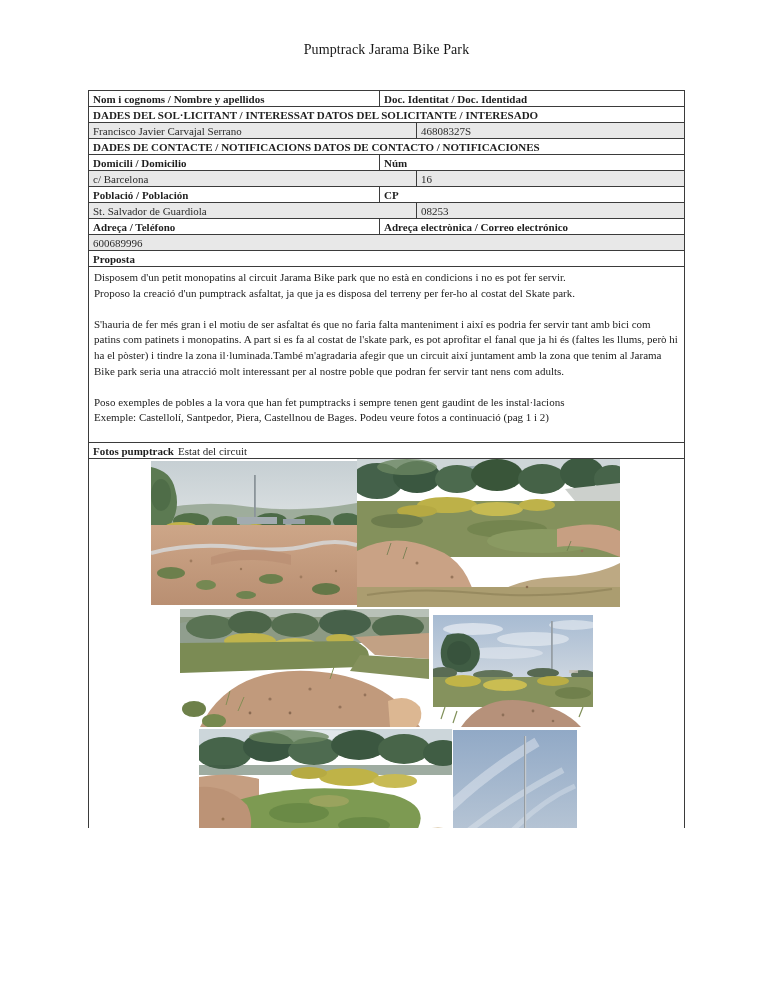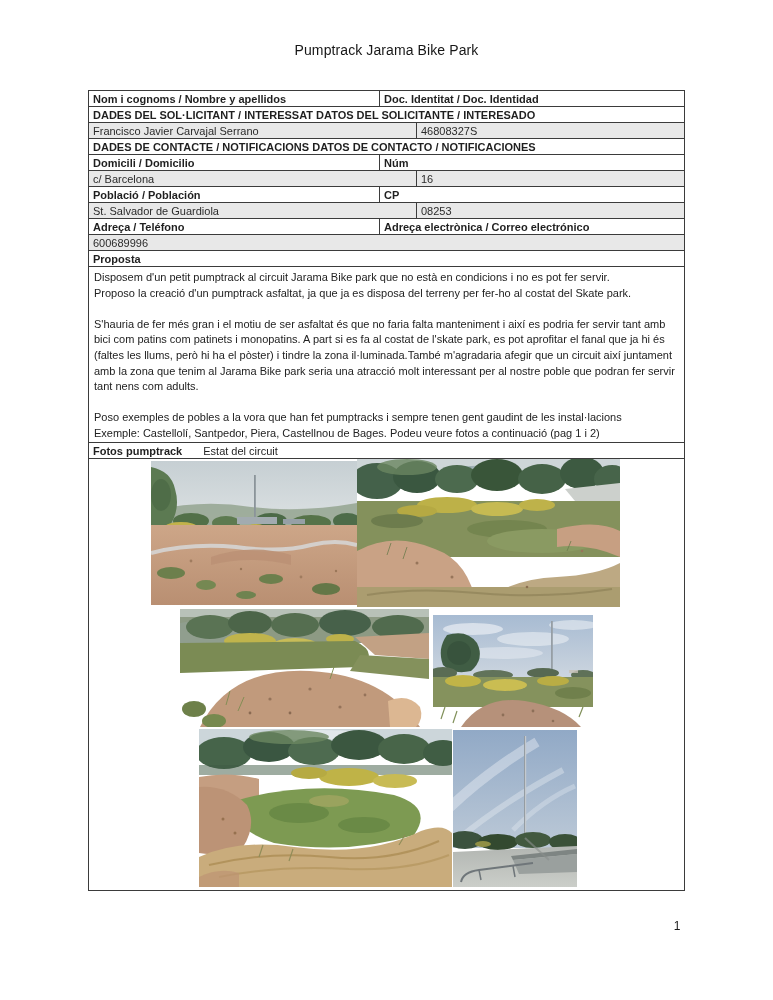--- a/index.html
+++ b/index.html
@@ -1,18 +1,18 @@
 <!DOCTYPE html>
 <html><head>
 <meta charset="utf-8">
 <style>
   html,body{margin:0;padding:0;background:#ffffff;}
   .page{
-    position:relative;width:773px;height:1000px;background:#ffffff;
-    font-family:Liberation Sans, sans-serif;color:#1f1f1f;overflow:hidden;margin:0 auto;
+    position:relative;width:773px;height:828px;background:#ffffff;
+    font-family:Liberation Serif, serif;color:#1f1f1f;overflow:hidden;margin:0 auto;
   }
   .doc-title{
     position:absolute;top:42px;left:0;right:0;text-align:center;
     font-size:14px;font-weight:500;color:#171717;letter-spacing:.1px;
   }
   .doc-table{
     position:absolute;top:90px;left:88px;width:597px;
     border:1px solid #3b3b3b;box-sizing:border-box;background:#fff;
   }
   .t-row{
@@ -23,21 +23,21 @@
   .t-row.values{background:#e8e8e8;font-weight:normal;color:#2b2b2b;gap:37px;}
   .t-row.section{padding-left:4px;}
   .cell-l{width:290px;height:100%;display:flex;align-items:center;padding-left:4px;box-sizing:border-box;}
   .cell-r{flex:1;height:100%;display:flex;align-items:center;padding-left:4px;box-sizing:border-box;border-left:1px solid #3b3b3b;}
   .proposal-block{
     height:176px;box-sizing:border-box;border-bottom:1px solid #3b3b3b;
     padding:3px 5px;font-size:11px;line-height:15.6px;color:#222;overflow:hidden;
   }
   .proposal-block .line{white-space:normal;}
   .spacer{height:15.6px;}
-  .fotos-row{padding-left:4px;gap:17px;}
+  .fotos-row{padding-left:4px;}
   .fotos-row .b{font-weight:bold;}
   .fotos-row .r{font-weight:normal;margin-left:4px;}
   .photos-block{position:relative;height:431px;box-sizing:border-box;background:#ffffff;}
   .photo{position:absolute;overflow:hidden;}
   .photo svg{display:block;width:100%;height:100%;}
   .page-number{
     position:absolute;top:919px;left:665px;width:24px;text-align:center;
     font-size:12px;color:#1a1a1a;
   }
 </style>
@@ -91,21 +91,21 @@
     </div>
     <div class="t-row values">
       <div class="cell-l">600689996</div>
     </div>
 
     <div class="t-row section">
       <span>Proposta</span>
     </div>
 
     <div class="proposal-block">
-      <div class="line">Disposem d'un petit pumptrack al circuit Jarama Bike park que no està en condicions i no es pot fer servir.</div>
+      <div class="line">Disposem d'un petit monopatins al circuit Jarama Bike park que no està en condicions i no es pot fer servir.</div>
       <div class="line">Proposo la creació d'un pumptrack asfaltat, ja que ja es disposa del terreny per fer-ho al costat del Skate park.</div>
       <div class="spacer"></div>
       <div class="line">S'hauria de fer més gran i el motiu de ser asfaltat és que no faria falta manteniment i així es podria fer servir tant amb bici com patins com patinets i monopatins. A part si es fa al costat de l'skate park, es pot aprofitar el fanal que ja hi és (faltes les llums, però hi ha el pòster) i tindre la zona il·luminada.També m'agradaria afegir que un circuit així juntament amb la zona que tenim al Jarama Bike park seria una atracció molt interessant per al nostre poble que podran fer servir tant nens com adults.</div>
       <div class="spacer"></div>
       <div class="line">Poso exemples de pobles a la vora que han fet pumptracks i sempre tenen gent gaudint de les instal·lacions</div>
       <div class="line">Exemple: Castellolí, Santpedor, Piera, Castellnou de Bages. Podeu veure fotos a continuació (pag 1 i 2)</div>
     </div>
 
     <div class="t-row fotos-row">
       <span class="b">Fotos pumptrack</span>

